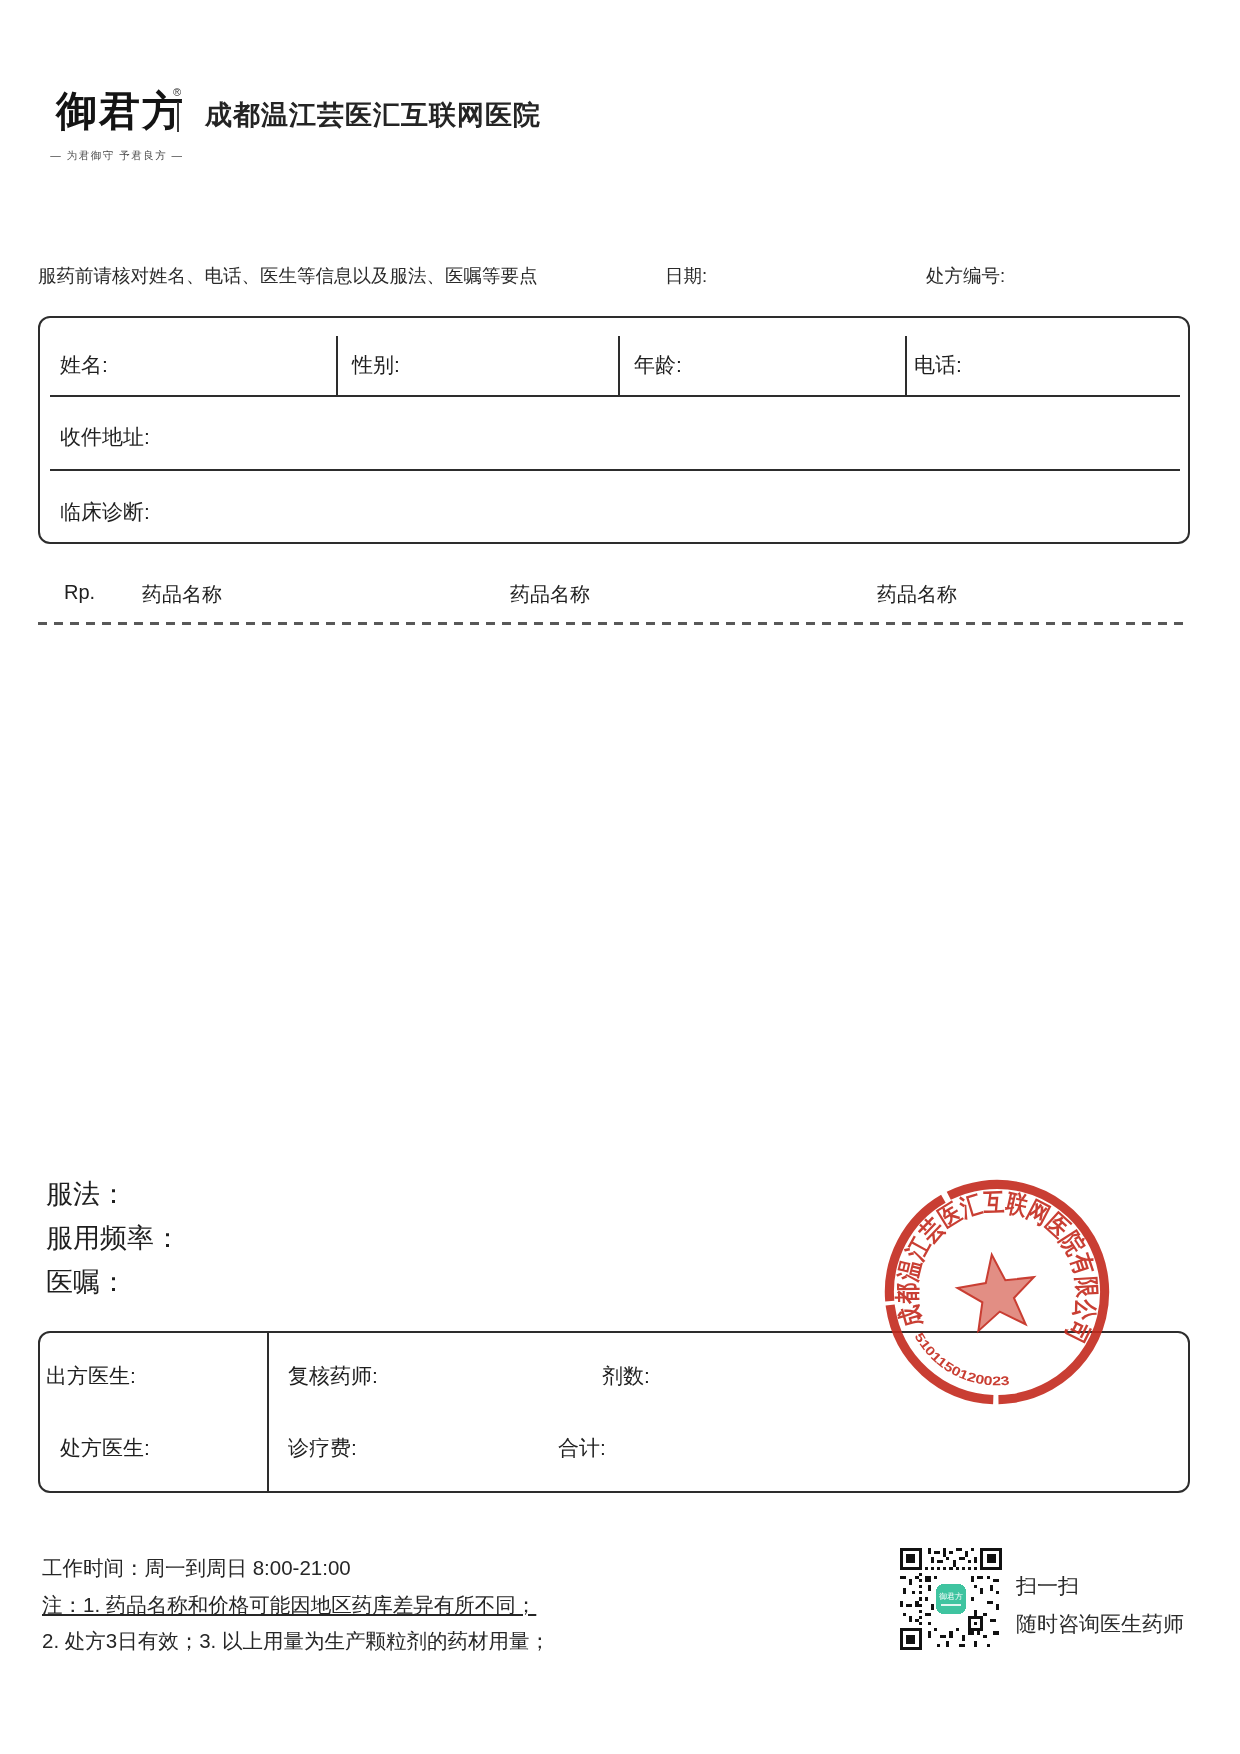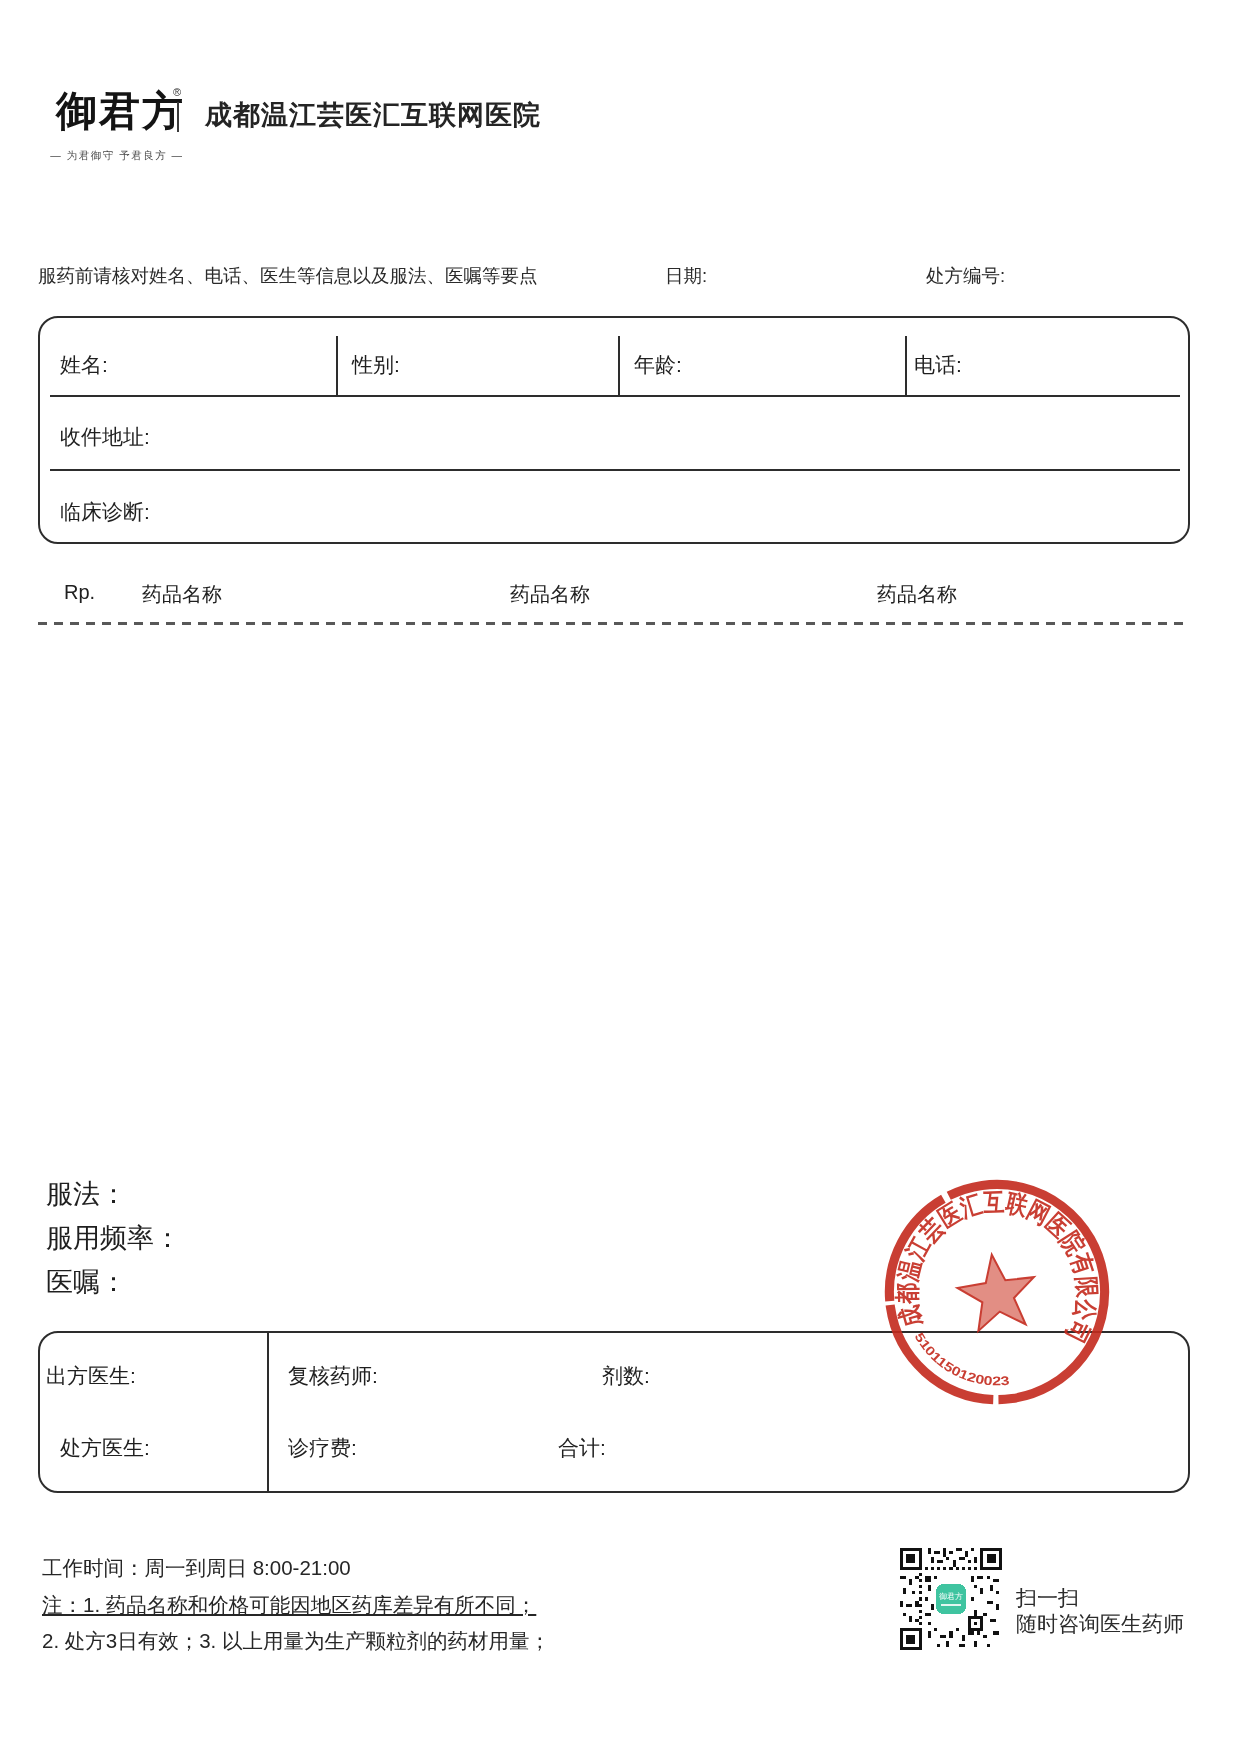--- a/index.html
+++ b/index.html
@@ -17,21 +17,21 @@
   .tagline { left:44px; top:149px; width:146px; text-align:center; font-size:10.5px; letter-spacing:1.5px; color:#4a4a4a; white-space:nowrap; }
   .hospital-title { left:205px; top:97px; font-size:27px; font-weight:700; color:#242424; letter-spacing:1px; }
 
   
   .meta { top:263px; font-size:18.5px; color:#2b2b2b; white-space:nowrap; }
   .meta.check { left:38px; }
   .meta.date { left:665px; }
   .meta.rxno { left:926px; }
 
   
-  .fbox { border:2px solid #2d2d2d; border-radius:20px; background:transparent; }
+  .fbox { border:2px solid #2d2d2d; border-radius:12px; background:transparent; }
   .patient-box { left:38px; top:316px; width:1152px; height:228px; }
   .sign-box { left:38px; top:1331px; width:1152px; height:162px; }
   .flabel { position:absolute; font-size:21px; color:#1f1f1f; white-space:nowrap; }
   .hline { position:absolute; left:10px; width:1130px; height:2px; background:#2d2d2d; }
   .vline { position:absolute; width:2px; background:#2d2d2d; }
 
   
   .rp { top:581px; font-size:20px; color:#202020; white-space:nowrap; }
   .dashed-rule { left:38px; top:622px; width:1152px; height:3px;
     background:repeating-linear-gradient(90deg,#585858 0 9px,transparent 9px 16px); }
@@ -138,16 +138,16 @@
       M23,9h1v2h-1z M25,9h2v1h-2z M28,9h1v1h-1z M30,10h2v1h-2z M24,12h1v1h-1z M26,13h1v2h-1z M29,12h1v2h-1z M31,14h1v1h-1z M23,16h1v1h-1z M28,17h2v1h-2z M31,18h1v2h-1z M24,20h1v2h-1z M27,21h1v1h-1z M29,23h2v1h-2z
       M9,27h1v2h-1z M11,26h1v1h-1z M13,28h2v1h-2z M16,27h1v2h-1z M18,26h1v1h-1z M20,28h1v2h-1z M22,27h2v1h-2z M25,26h1v2h-1z M27,28h1v1h-1z M30,27h2v1h-2z M12,31h1v1h-1z M15,30h1v2h-1z M19,31h2v1h-2z M24,30h1v2h-1z M28,31h1v1h-1z
       M22,22h5v1h-5z M22,23h1v4h-1z M26,23h1v4h-1z M23,26h3v1h-3z M24,24h1v1h-1z"></path>
 
     <g>
       <rect x="11.8" y="11.8" width="9.4" height="9.4" rx="1.6" fill="#3fc4a0"></rect>
       <text x="16.5" y="16.6" text-anchor="middle" font-size="2.6" fill="#ffffff" font-family="Liberation Sans, DejaVu Sans, sans-serif">御君方</text>
       <rect x="13.4" y="18" width="6.2" height="0.7" fill="#ffffff" opacity="0.85"></rect>
     </g>
   </svg>
-  <div class="abs qr-caption" style="left:1016px; top:1572px;margin-top:12px;">扫一扫</div>
+  <div class="abs qr-caption" style="left:1016px; top:1572px;">扫一扫</div>
   <div class="abs qr-caption" style="left:1016px; top:1610px;">随时咨询医生药师</div>
 
 </div>
 
 </body></html>

